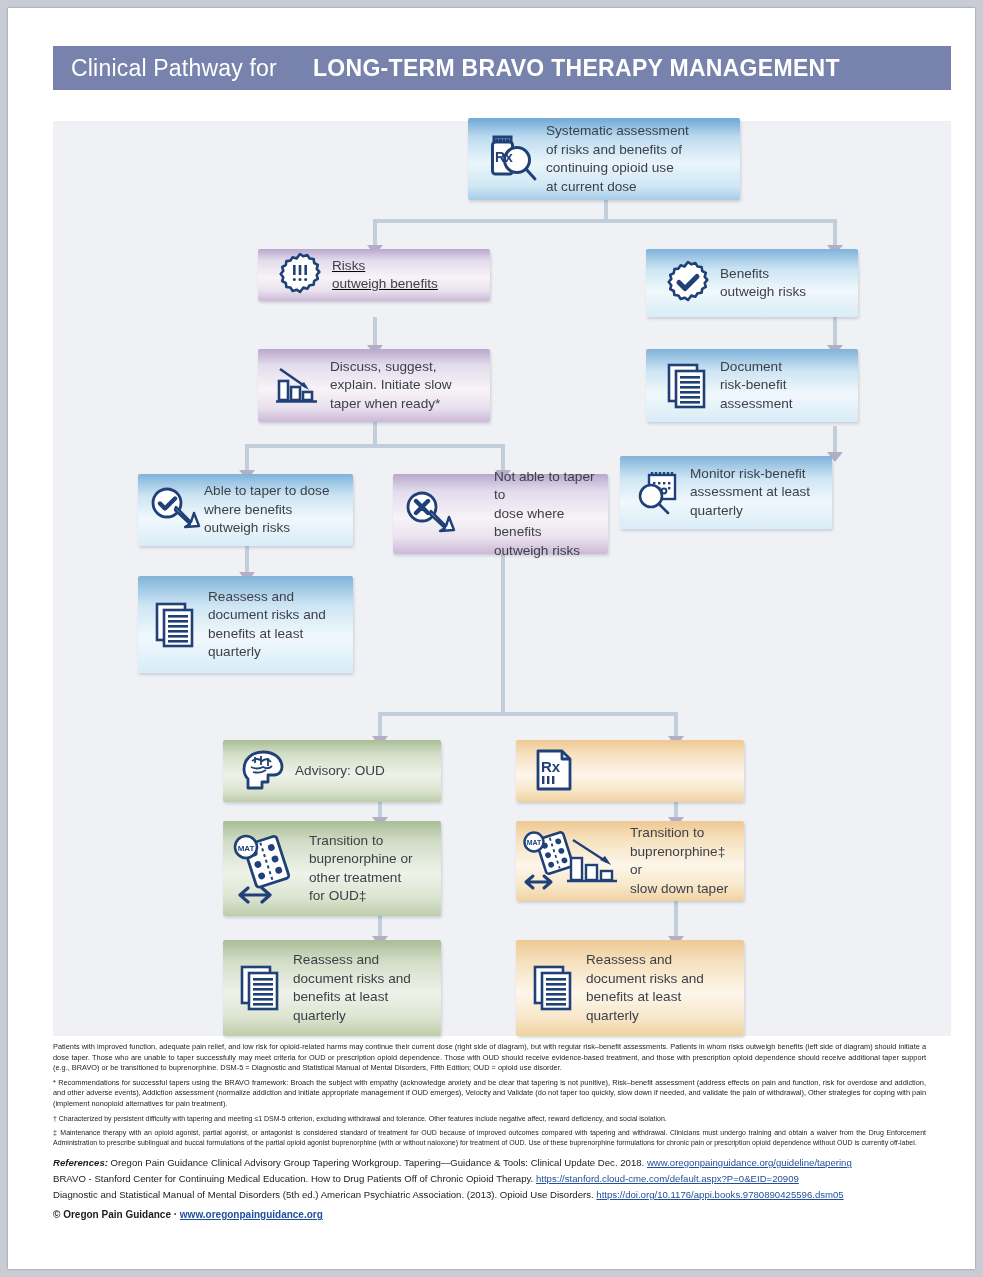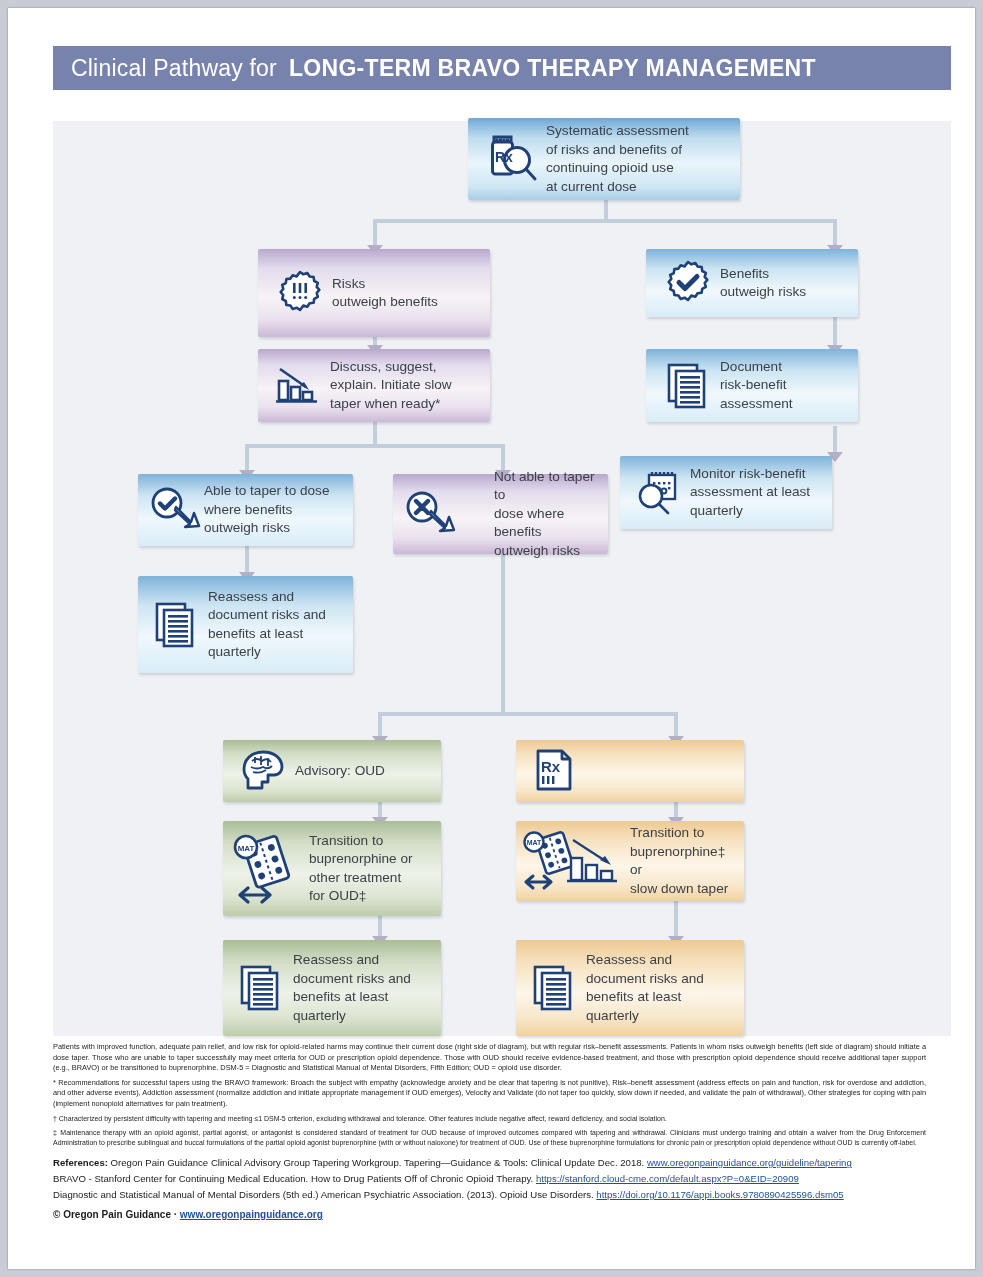--- a/index.html
+++ b/index.html
@@ -15,20 +15,21 @@
     background:#ffffff;
     box-shadow:0 0 2px rgba(0,0,0,.35);
   }
   
   .titlebar{
     position:absolute;left:45px;top:38px;width:898px;height:44px;
     background:#7782ad;
     display:flex;align-items:center;
     color:#ffffff;
     letter-spacing:.2px;
+    gap:24px;
   }
   .title-light{font-size:23px;font-weight:400;margin-left:18px;}
   .title-bold{font-size:23px;font-weight:bold;margin-left:12px;letter-spacing:.3px;}
   
   .canvas{
     position:absolute;left:45px;top:113px;width:898px;height:915px;
     background:#eff1f5;
   }
   
   .node{
@@ -67,21 +68,21 @@
   }
   .nt{
     font-size:7.6px;line-height:10.6px;
     text-align:justify;
     transform:scaleX(.97);transform-origin:left top;
     margin-bottom:4px;
   }
   .nt.small{font-size:7.2px;line-height:10.2px;}
   .refs{margin-top:7px;}
   .ref{font-size:9.6px;line-height:16px;color:#1c1c1c;}
-  .ref b{font-weight:bold;}
+  .ref b{font-weight:bold;font-style:italic;}
   .ref a,.lnk{color:#1f4e9c;text-decoration:underline;}
   .copy{
     margin-top:6px;text-align:left;font-size:10px;font-weight:bold;color:#1c1c1c;
   }
   .copy .lnk{font-weight:bold;}
   svg{display:block;}
 </style>
 </head>
 <body>
 
@@ -157,21 +158,21 @@
           </g>
           <text x="10" y="31" font-family="Liberation Sans, sans-serif" font-size="14" font-weight="bold" fill="#1f4177">Rx</text>
         </svg>
       </span>
       <span class="txt">Systematic assessment
 of risks and benefits of
 continuing opioid use
 at current dose</span>
     </div>
 
-    <div class="node p-purple" style="left:205px;top:128px;width:232px;height:88px;padding:0 8px 0 10px;">
+    <div class="node p-purple" style="left:205px;top:128px;width:232px;height:52px;padding:0 8px 0 10px;text-decoration:underline;">
       <span class="ico" style="width:64px;">
         <svg width="48" height="48" viewBox="0 0 48 48">
           <path d="M24 3 l3.4 2.3 3.9-1.2 2.3 3.4 4 .5 .6 4 3.6 1.9-1.1 3.9 2.6 3.1-2.6 3.1 1.1 3.9-3.6 1.9-.6 4-4 .5-2.3 3.4-3.9-1.2L24 41l-3.4-2.3-3.9 1.2-2.3-3.4-4-.5-.6-4-3.6-1.9 1.1-3.9L4.7 23l2.6-3.1-1.1-3.9 3.6-1.9 .6-4 4-.5 2.3-3.4 3.9 1.2z" fill="#ffffff" stroke="#1f4177" stroke-width="2.6" stroke-linejoin="round"></path>
           <g fill="#1f4177">
             <rect x="17" y="14" width="2.6" height="10"></rect>
               <rect x="22.7" y="14" width="2.6" height="10"></rect>
               <rect x="28.4" y="14" width="2.6" height="10"></rect>
             <circle cx="18.3" cy="28.5" r="1.5"></circle>
               <circle cx="24" cy="28.5" r="1.5"></circle>
               <circle cx="29.7" cy="28.5" r="1.5"></circle>

